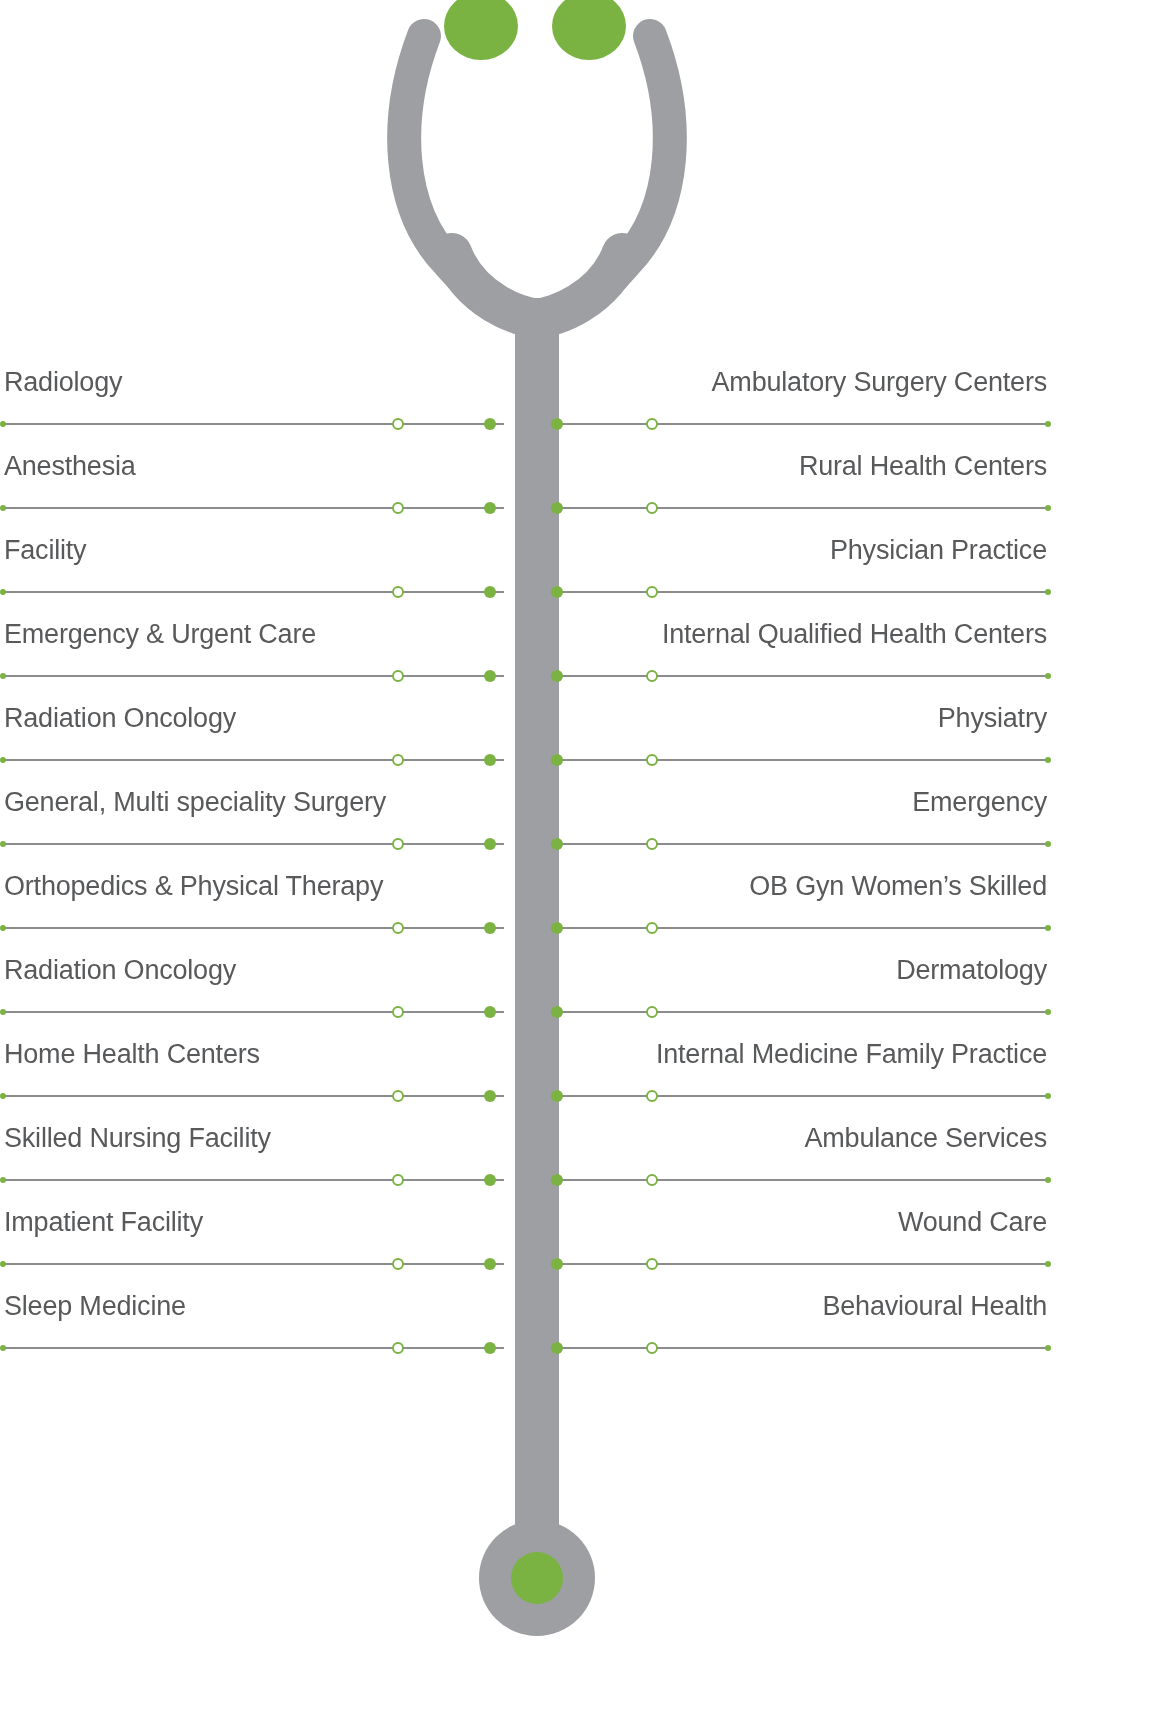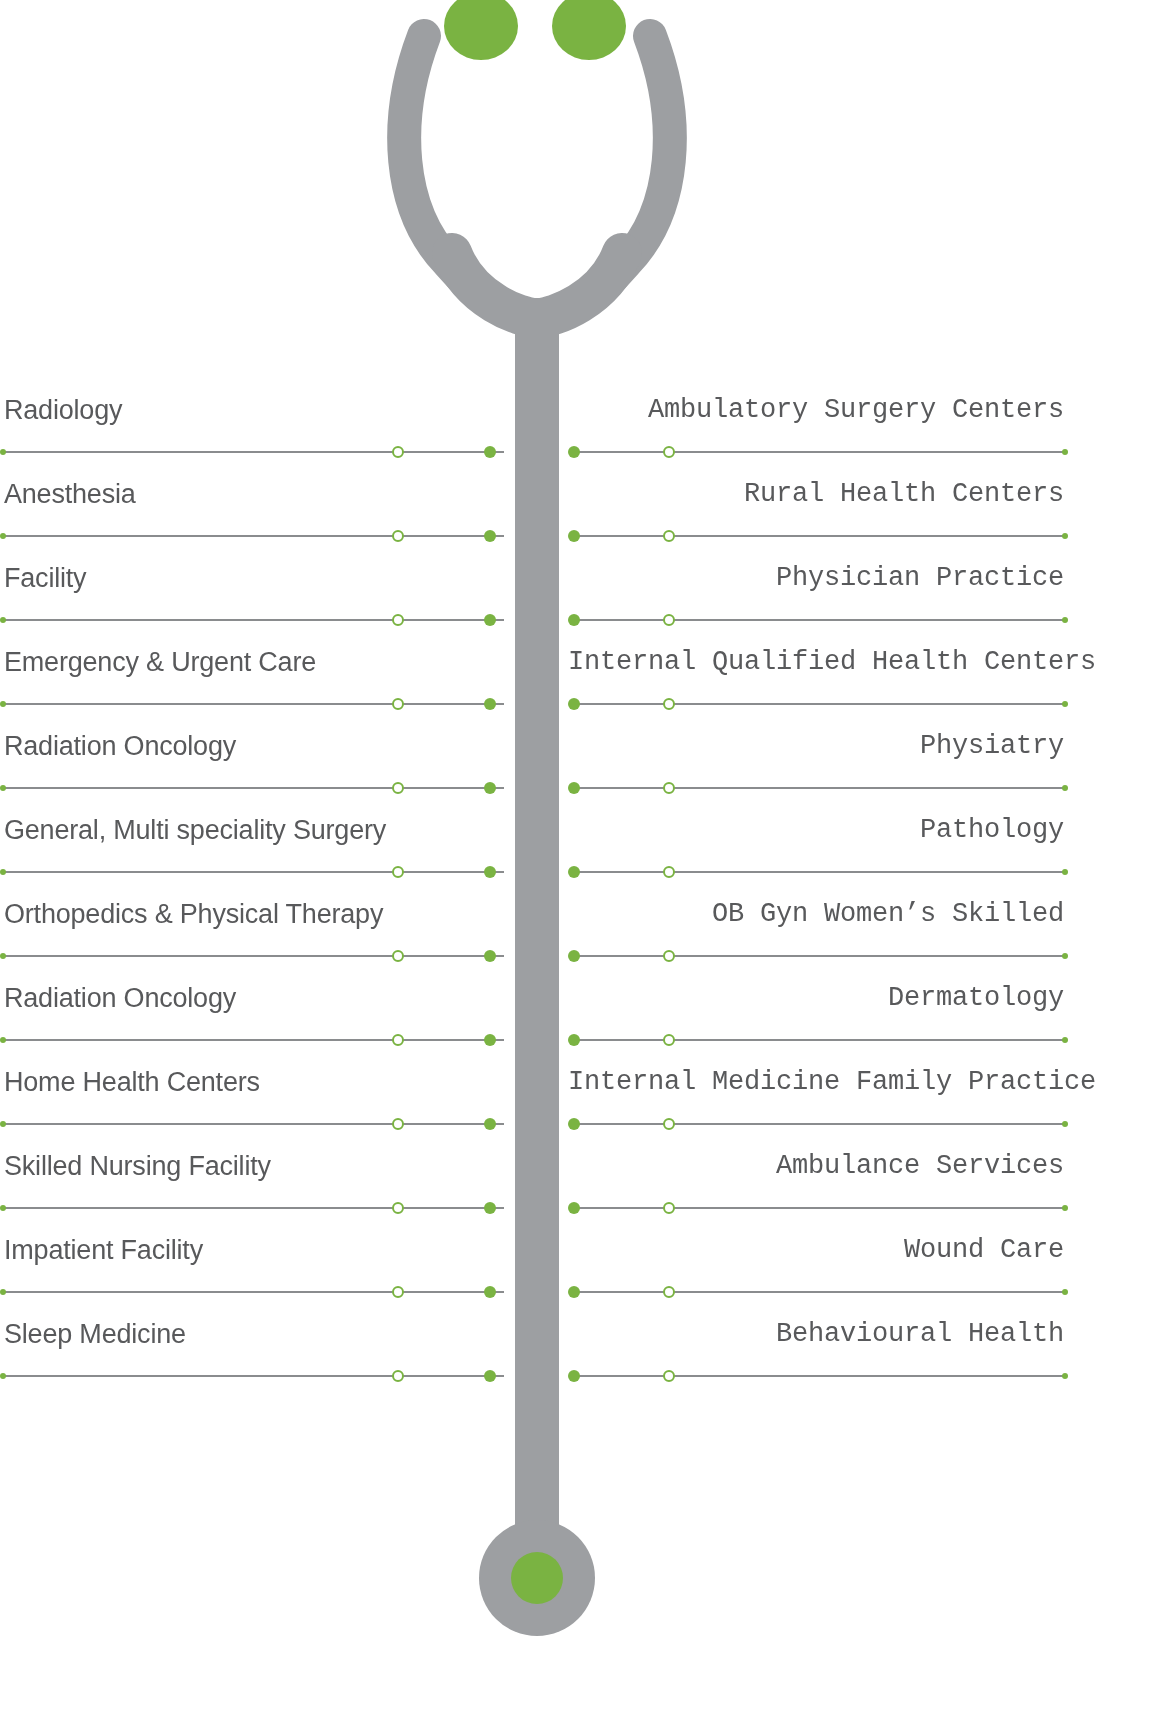--- a/index.html
+++ b/index.html
@@ -28,30 +28,28 @@
     position: absolute;
     left: 0;
     top: 0;
     width: 1170px;
     height: 1711px;
   }
 
   .col {
     position: absolute;
     top: 365px;
-    margin-top: 28px;
   }
   .col-left {
     left: 0px;
     width: 506px;
   }
   .col-right {
-    left: 568px;
+    left: 551px;
     width: 500px;
-    font-family: Liberation Mono, monospace;
   }
 
   .row {
     position: relative;
     height: 84px;
   }
 
   .label {
     display: block;
     font-size: 27px;
@@ -282,21 +280,21 @@
     <div class="row">
       <span class="label">Physiatry</span>
       <div class="track">
         <div class="line"></div>
         <div class="dot filled start"></div>
         <div class="dot hollow mid"></div>
         <div class="dot small end"></div>
       </div>
     </div>
     <div class="row">
-      <span class="label">Pathology</span>
+      <span class="label">Emergency</span>
       <div class="track">
         <div class="line"></div>
         <div class="dot filled start"></div>
         <div class="dot hollow mid"></div>
         <div class="dot small end"></div>
       </div>
     </div>
     <div class="row">
       <span class="label">OB Gyn Women’s Skilled</span>
       <div class="track">

